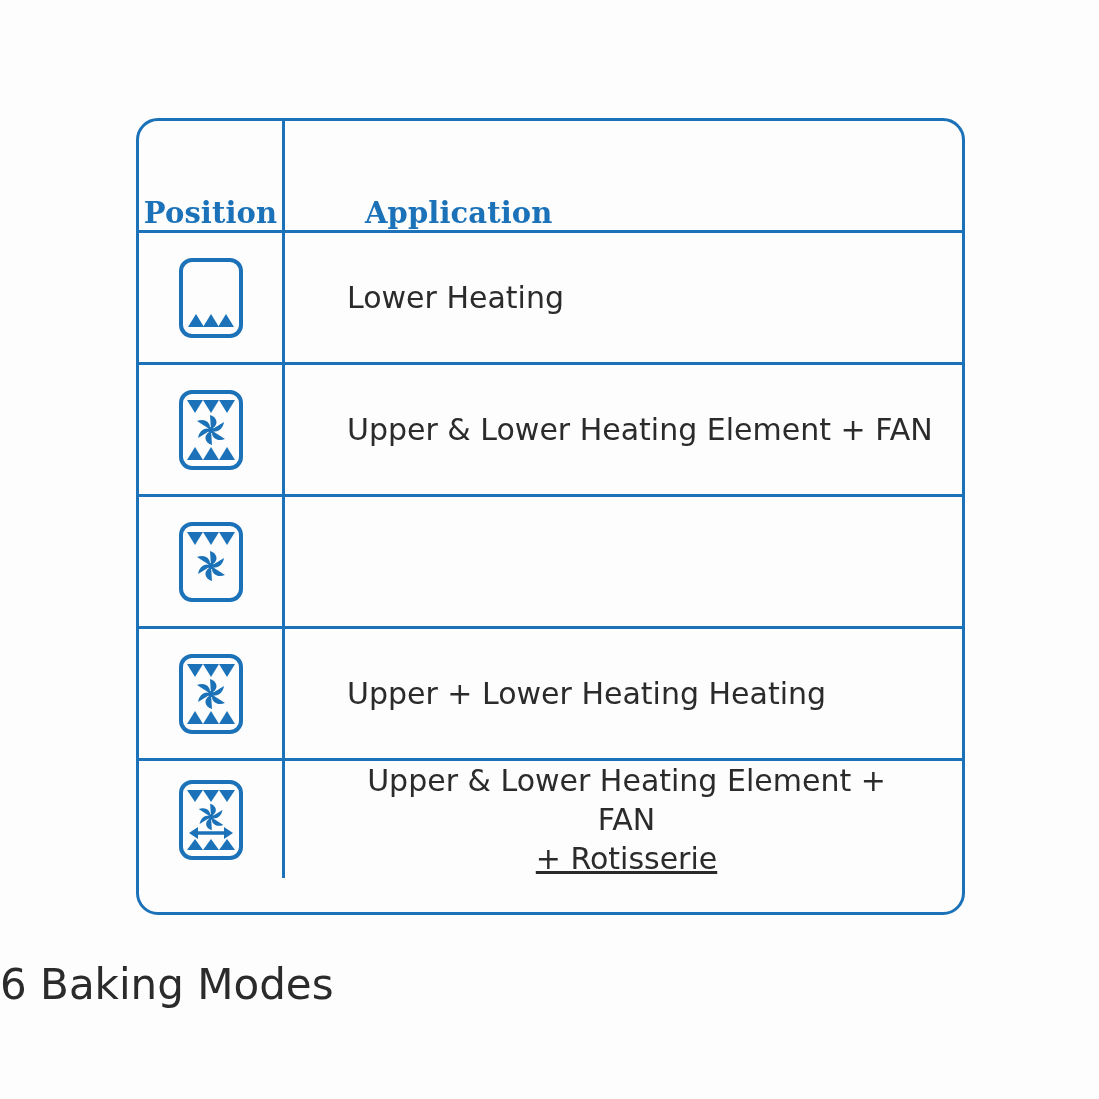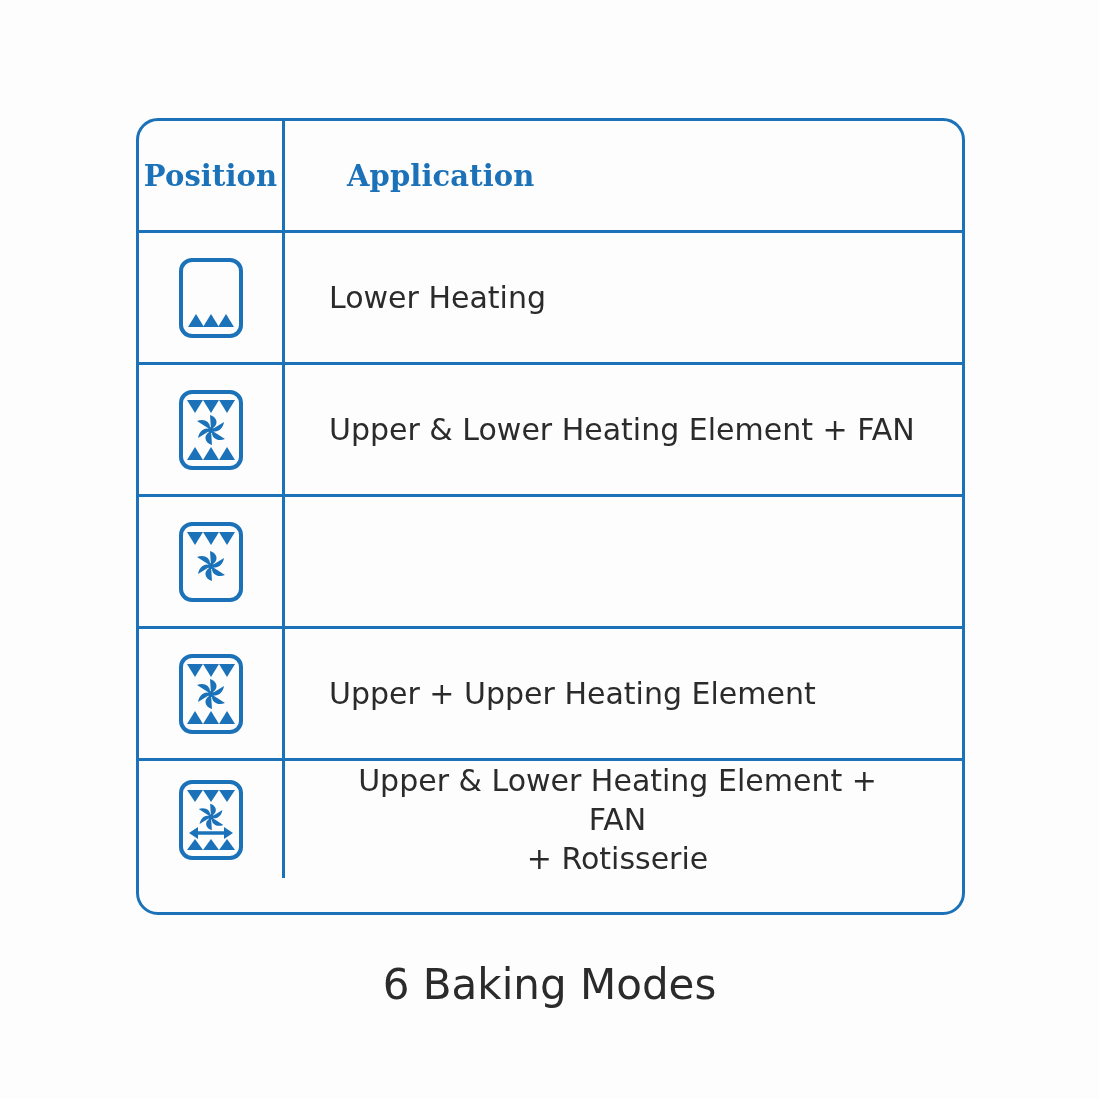--- a/index.html
+++ b/index.html
@@ -52,27 +52,28 @@
     align-items: center;
     justify-content: center;
   }
   .cell-app {
     flex: 1 1 auto;
     box-sizing: border-box;
     display: flex;
     align-items: center;
     padding-left: 44px;
     padding-right: 18px;
+    margin-left: 18px;
   }
 
   
   .header-row { height: 112px; }
   .header-row .cell-pos,
   .header-row .cell-app {
-    align-items: center;
+    align-items: flex-end;
   }
   .hdr-text {
     color: #1b72b8;
     font-weight: bold;
     font-size: 29px;
     letter-spacing: 0.1px;
     font-family: "DejaVu Serif", "Liberation Serif", serif;
   }
   .header-row .cell-pos { justify-content: center; }
   .header-row .cell-app { padding-left: 62px; }
@@ -86,32 +87,32 @@
     font-size: 30px;
     line-height: 1.3;
     font-weight: 400;
   }
   .app-text.two-line {
     text-align: center;
     width: 100%;
     padding-right: 38px;
     box-sizing: border-box;
   }
-  .app-text .l2 { display: block; }
+  .app-text .l2 { display: block; text-decoration: underline; }
 
   
   .icon-box { width: 66px; height: 82px; display: block; }
 
   
   .caption {
     position: absolute;
     left: 0;
     right: 0;
     top: 960px;
-    text-align: center;
+    text-align: left;
     color: #2b2b2b;
     font-size: 42px;
     font-weight: 400;
   }
 </style>
 </head>
 <body>
 
 <div class="page">
 
@@ -213,21 +214,21 @@
             <path d="M0,0 L13,-8 C12,-1 6,3 2,1 Z"></path>
             <path d="M0,0 L14,9 C7,12 1,8 1,3 Z"></path>
             <path d="M0,0 L1,15 C-6,13 -8,6 -2,2 Z"></path>
             <path d="M0,0 L-13,8 C-12,1 -6,-3 -2,-1 Z"></path>
             <path d="M0,0 L-14,-9 C-7,-12 -1,-8 -1,-3 Z"></path>
             <circle cx="0" cy="0" r="3"></circle>
           </g>
         </svg>
       </div>
       <div class="cell-app">
-        <span class="app-text">Upper + Upper Heating Element</span>
+        <span class="app-text">Upper + Lower Heating Heating</span>
       </div>
     </div>
 
 
     <div class="trow body-row">
       <div class="cell-pos">
         <svg class="icon-box" viewBox="0 0 66 82">
           <rect x="3" y="3" width="60" height="76" rx="11" ry="11" fill="none" stroke="#1b72b8" stroke-width="4"></rect>
           <g fill="#1b72b8">
             <polygon points="9,11 25,11 17,23"></polygon>

